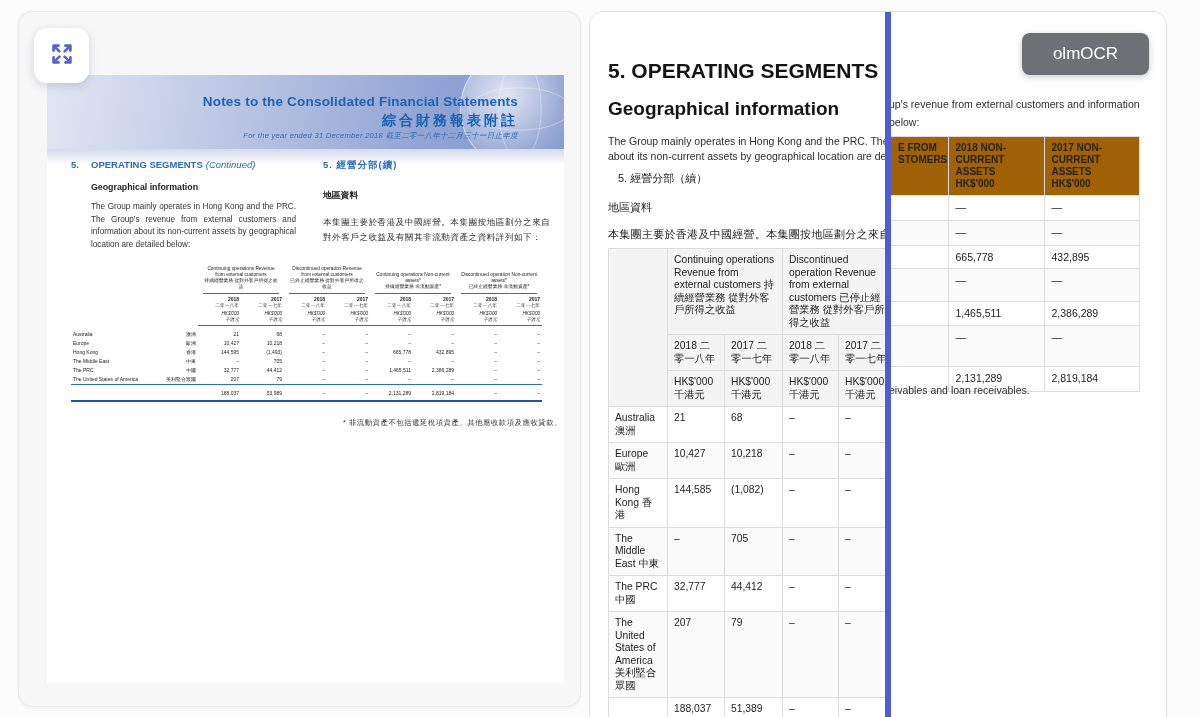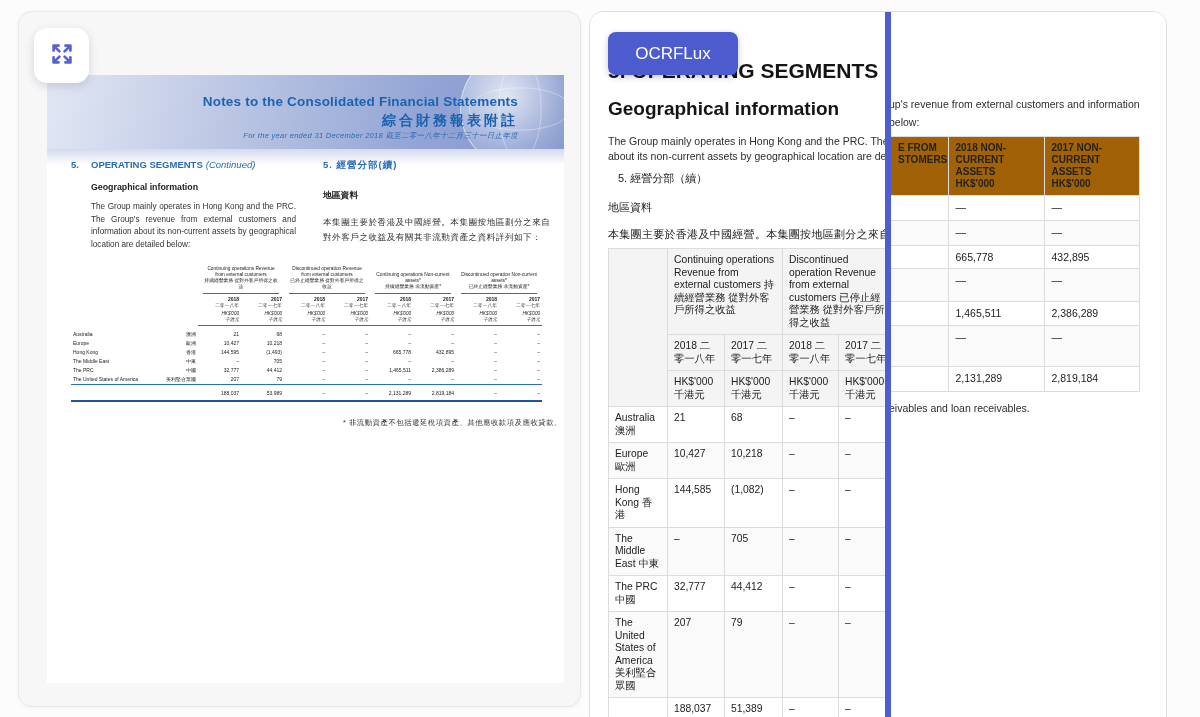--- a/index.html
+++ b/index.html
@@ -70,21 +70,21 @@
 
   .olm-win{position:absolute;left:301px;top:0;right:0;height:100%;overflow:hidden;background:#fff;}
   .olm-l1{position:absolute;left:-2px;top:86px;font-size:10.5px;color:#2d2d2d;white-space:nowrap;}
   .olm-l2{top:104px;}
   table.olmtable{position:absolute;left:0;top:124px;width:248px;border-collapse:collapse;table-layout:fixed;
                  font-size:10.5px;color:#222;line-height:12px;}
   table.olmtable th,table.olmtable td{border:1px solid #dcdcde;padding:5px 7px;text-align:left;vertical-align:top;}
   table.olmtable thead th{background:#a16207;font-weight:bold;font-size:10px;}
   table.olmtable .noL{border-left:none;}
   table.olmtable tbody tr:nth-child(even) td{background:#fafafa;}
-  .olm-fn{position:absolute;left:-2px;top:390px;font-size:10.5px;color:#2d2d2d;white-space:nowrap;}
+  .olm-fn{position:absolute;left:-2px;top:372px;font-size:10.5px;color:#2d2d2d;white-space:nowrap;}
 
   .divider{position:absolute;left:295px;top:0;width:6px;height:100%;background:#4d5ed2;cursor:col-resize;}
   .btn{position:absolute;top:20px;height:43px;border-radius:8px;color:#fff;font-size:17px;
        display:flex;align-items:center;justify-content:center;box-shadow:0 2px 7px rgba(0,0,0,.22);cursor:pointer;user-select:none;}
   .btn-flux{left:18px;width:130px;background:#4c5cce;}
   .btn-olm{left:432px;width:127px;height:42px;top:21px;background:#6d7074;}
 </style>
 </head>
 <body>
 
@@ -472,15 +472,15 @@
               <td class="noL"></td>
               <td>2,131,289</td>
               <td>2,819,184</td>
             </tr>
           </tbody>
         </table>
       <div class="olm-fn">eivables and loan receivables.</div>
     </div>
 
     <div class="divider" style="background: rgb(77, 94, 210);"></div>
-    <div class="btn btn-flux" style="background: rgb(76, 92, 206);">OCRFLux</div>
+    <div class="btn btn-olm" style="background: rgb(109, 112, 116);">olmOCR</div>
   </div>
 </div>
 
 </body></html>

